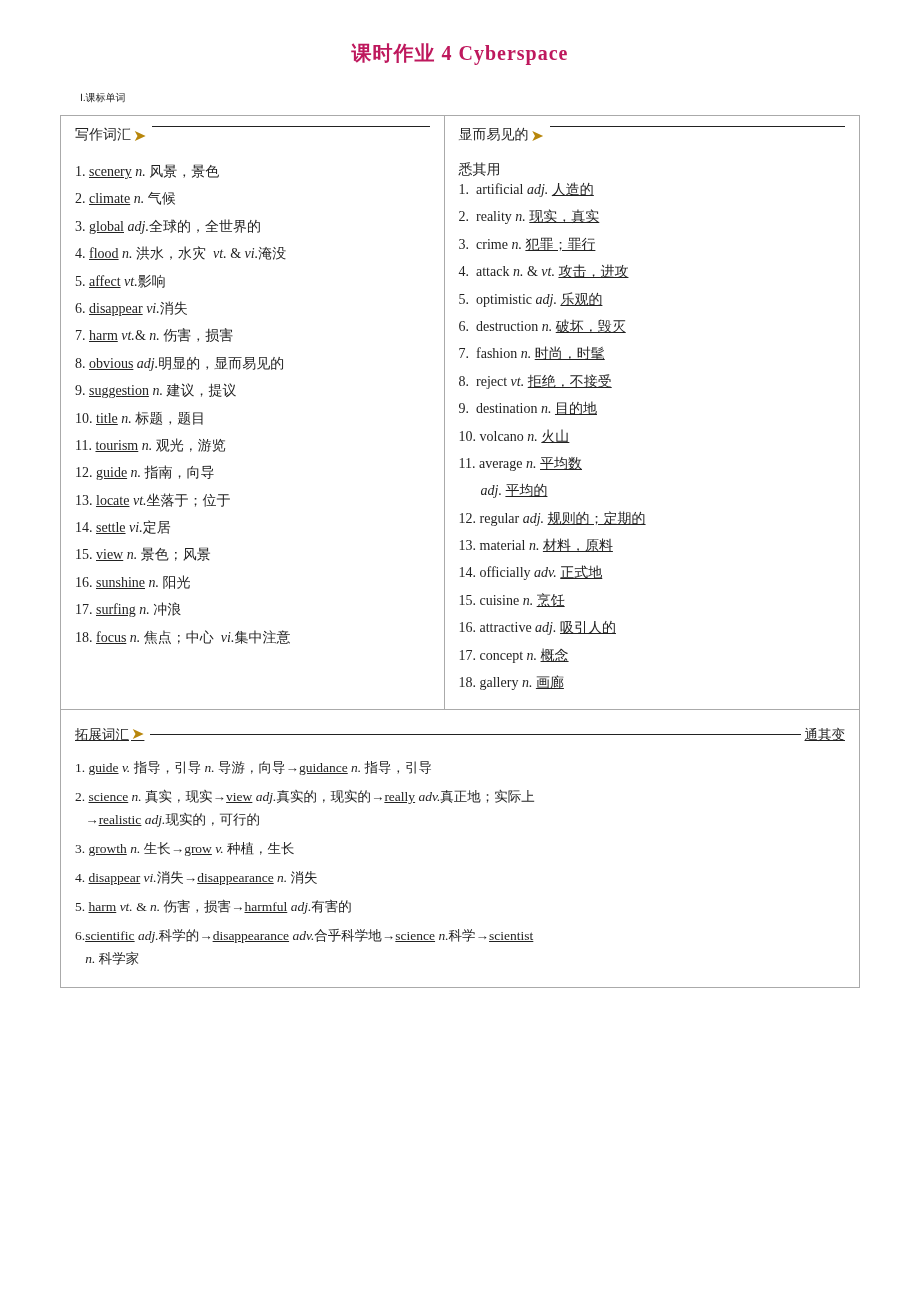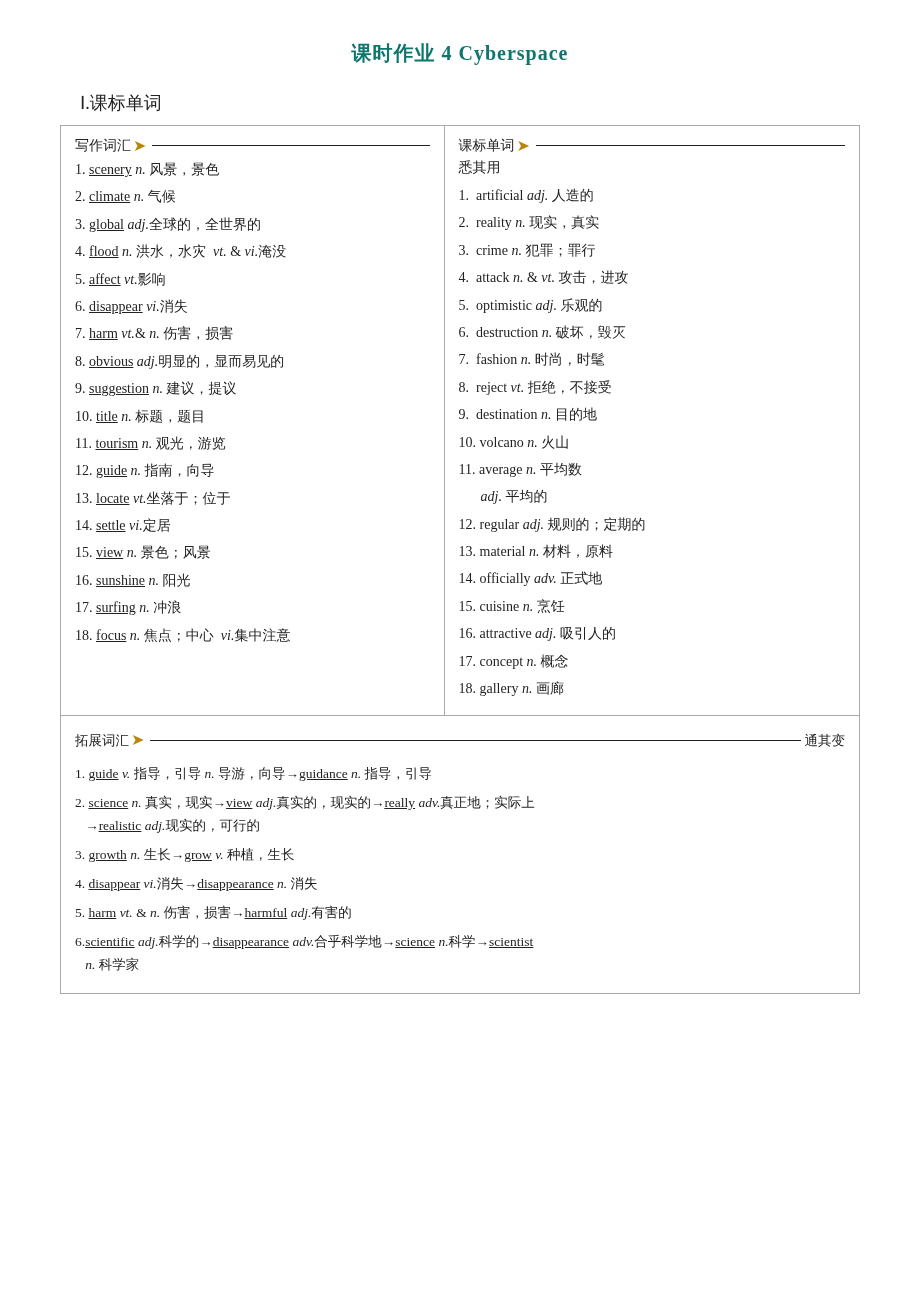--- a/index.html
+++ b/index.html
@@ -9,26 +9,26 @@
       font-size: 14px;
       color: #222;
       padding: 40px 60px;
       width: 920px;
       min-height: 1302px;
     }
     .page-title {
       text-align: center;
       font-size: 20px;
       font-weight: bold;
-      color: #0f766e;
+      color: #be185d;
       margin-bottom: 24px;
       letter-spacing: 1px;
     }
     .section-label {
-      font-size: 18px;
+      font-size: 10px;
       margin-bottom: 10px;
       margin-left: 20px;
     }
     .main-table {
       width: 100%;
       border-collapse: collapse;
       border: 1px solid #aaa;
       margin-bottom: 0;
     }
     .main-table td {
@@ -37,56 +37,56 @@
       border: 1px solid #aaa;
     }
     .col-left {
       width: 48%;
     }
     .col-right {
       width: 52%;
     }
     .vocab-header {
       display: flex;
-      align-items: center;
-      font-size: 14px;
-      margin-bottom: 4px;
+      align-items: flex-start;
+      font-size: 14px;
+      margin-bottom: 16px;
       color: #222;
     }
     .vocab-header .arrow {
       color: #b8860b;
       font-size: 16px;
       margin: 0 2px;
     }
     .vocab-header .line {
       flex: 1;
       height: 1px;
       background: #222;
       margin-left: 4px;
     }
     .sub-label {
-      margin-bottom: 8px;
       font-size: 14px;
     }
     .vocab-list {
       list-style: none;
       padding: 0;
     }
     .vocab-list li {
       margin-bottom: 5px;
       line-height: 1.6;
       font-size: 14px;
     }
     .underline {
       text-decoration: underline;
     }
     .italic {
       font-style: italic;
     }
     .zh-underline {
+      text-decoration: underline;
     }
     .expand-table {
       width: 100%;
       border-collapse: collapse;
       border: 1px solid #aaa;
       border-top: none;
     }
     .expand-table td {
       padding: 10px 14px;
       vertical-align: top;
@@ -94,20 +94,21 @@
       border-top: none;
     }
     .expand-cell {
       font-size: 13.5px;
       line-height: 1.8;
     }
     .expand-header {
       display: flex;
       align-items: center;
       margin-bottom: 8px;
+      text-decoration: underline;
     }
     .expand-header .arrow {
       color: #b8860b;
       font-size: 16px;
       margin: 0 2px;
     }
     .expand-line {
       flex: 1;
       height: 1px;
       background: #222;
@@ -154,21 +155,21 @@
         <li>13. <span class="underline">locate</span> <span class="italic">vt.</span>坐落于；位于</li>
         <li>14. <span class="underline">settle</span> <span class="italic">vi.</span>定居</li>
         <li>15. <span class="underline">view</span> <span class="italic">n.</span> 景色；风景</li>
         <li>16. <span class="underline">sunshine</span> <span class="italic">n.</span> 阳光</li>
         <li>17. <span class="underline">surfing</span> <span class="italic">n.</span> 冲浪</li>
         <li>18. <span class="underline">focus</span> <span class="italic">n.</span> 焦点；中心 &nbsp;<span class="italic">vi.</span>集中注意</li>
       </ul>
     </td>
     <td class="col-right">
       <div class="vocab-header">
-        <span>课标单词</span>
+        <span>显而易见的</span>
         <span class="arrow">➤</span>
         <span class="line"></span>
       </div>
       <div class="sub-label">悉其用</div>
       <ul class="vocab-list">
         <li>1.&nbsp; artificial <span class="italic">adj.</span> <span class="zh-underline">人造的</span></li>
         <li>2.&nbsp; reality <span class="italic">n.</span> <span class="zh-underline">现实，真实</span></li>
         <li>3.&nbsp; crime <span class="italic">n.</span> <span class="zh-underline">犯罪；罪行</span></li>
         <li>4.&nbsp; attack <span class="italic">n.</span> &amp; <span class="italic">vt.</span> <span class="zh-underline">攻击，进攻</span></li>
         <li>5.&nbsp; optimistic <span class="italic">adj.</span> <span class="zh-underline">乐观的</span></li>

